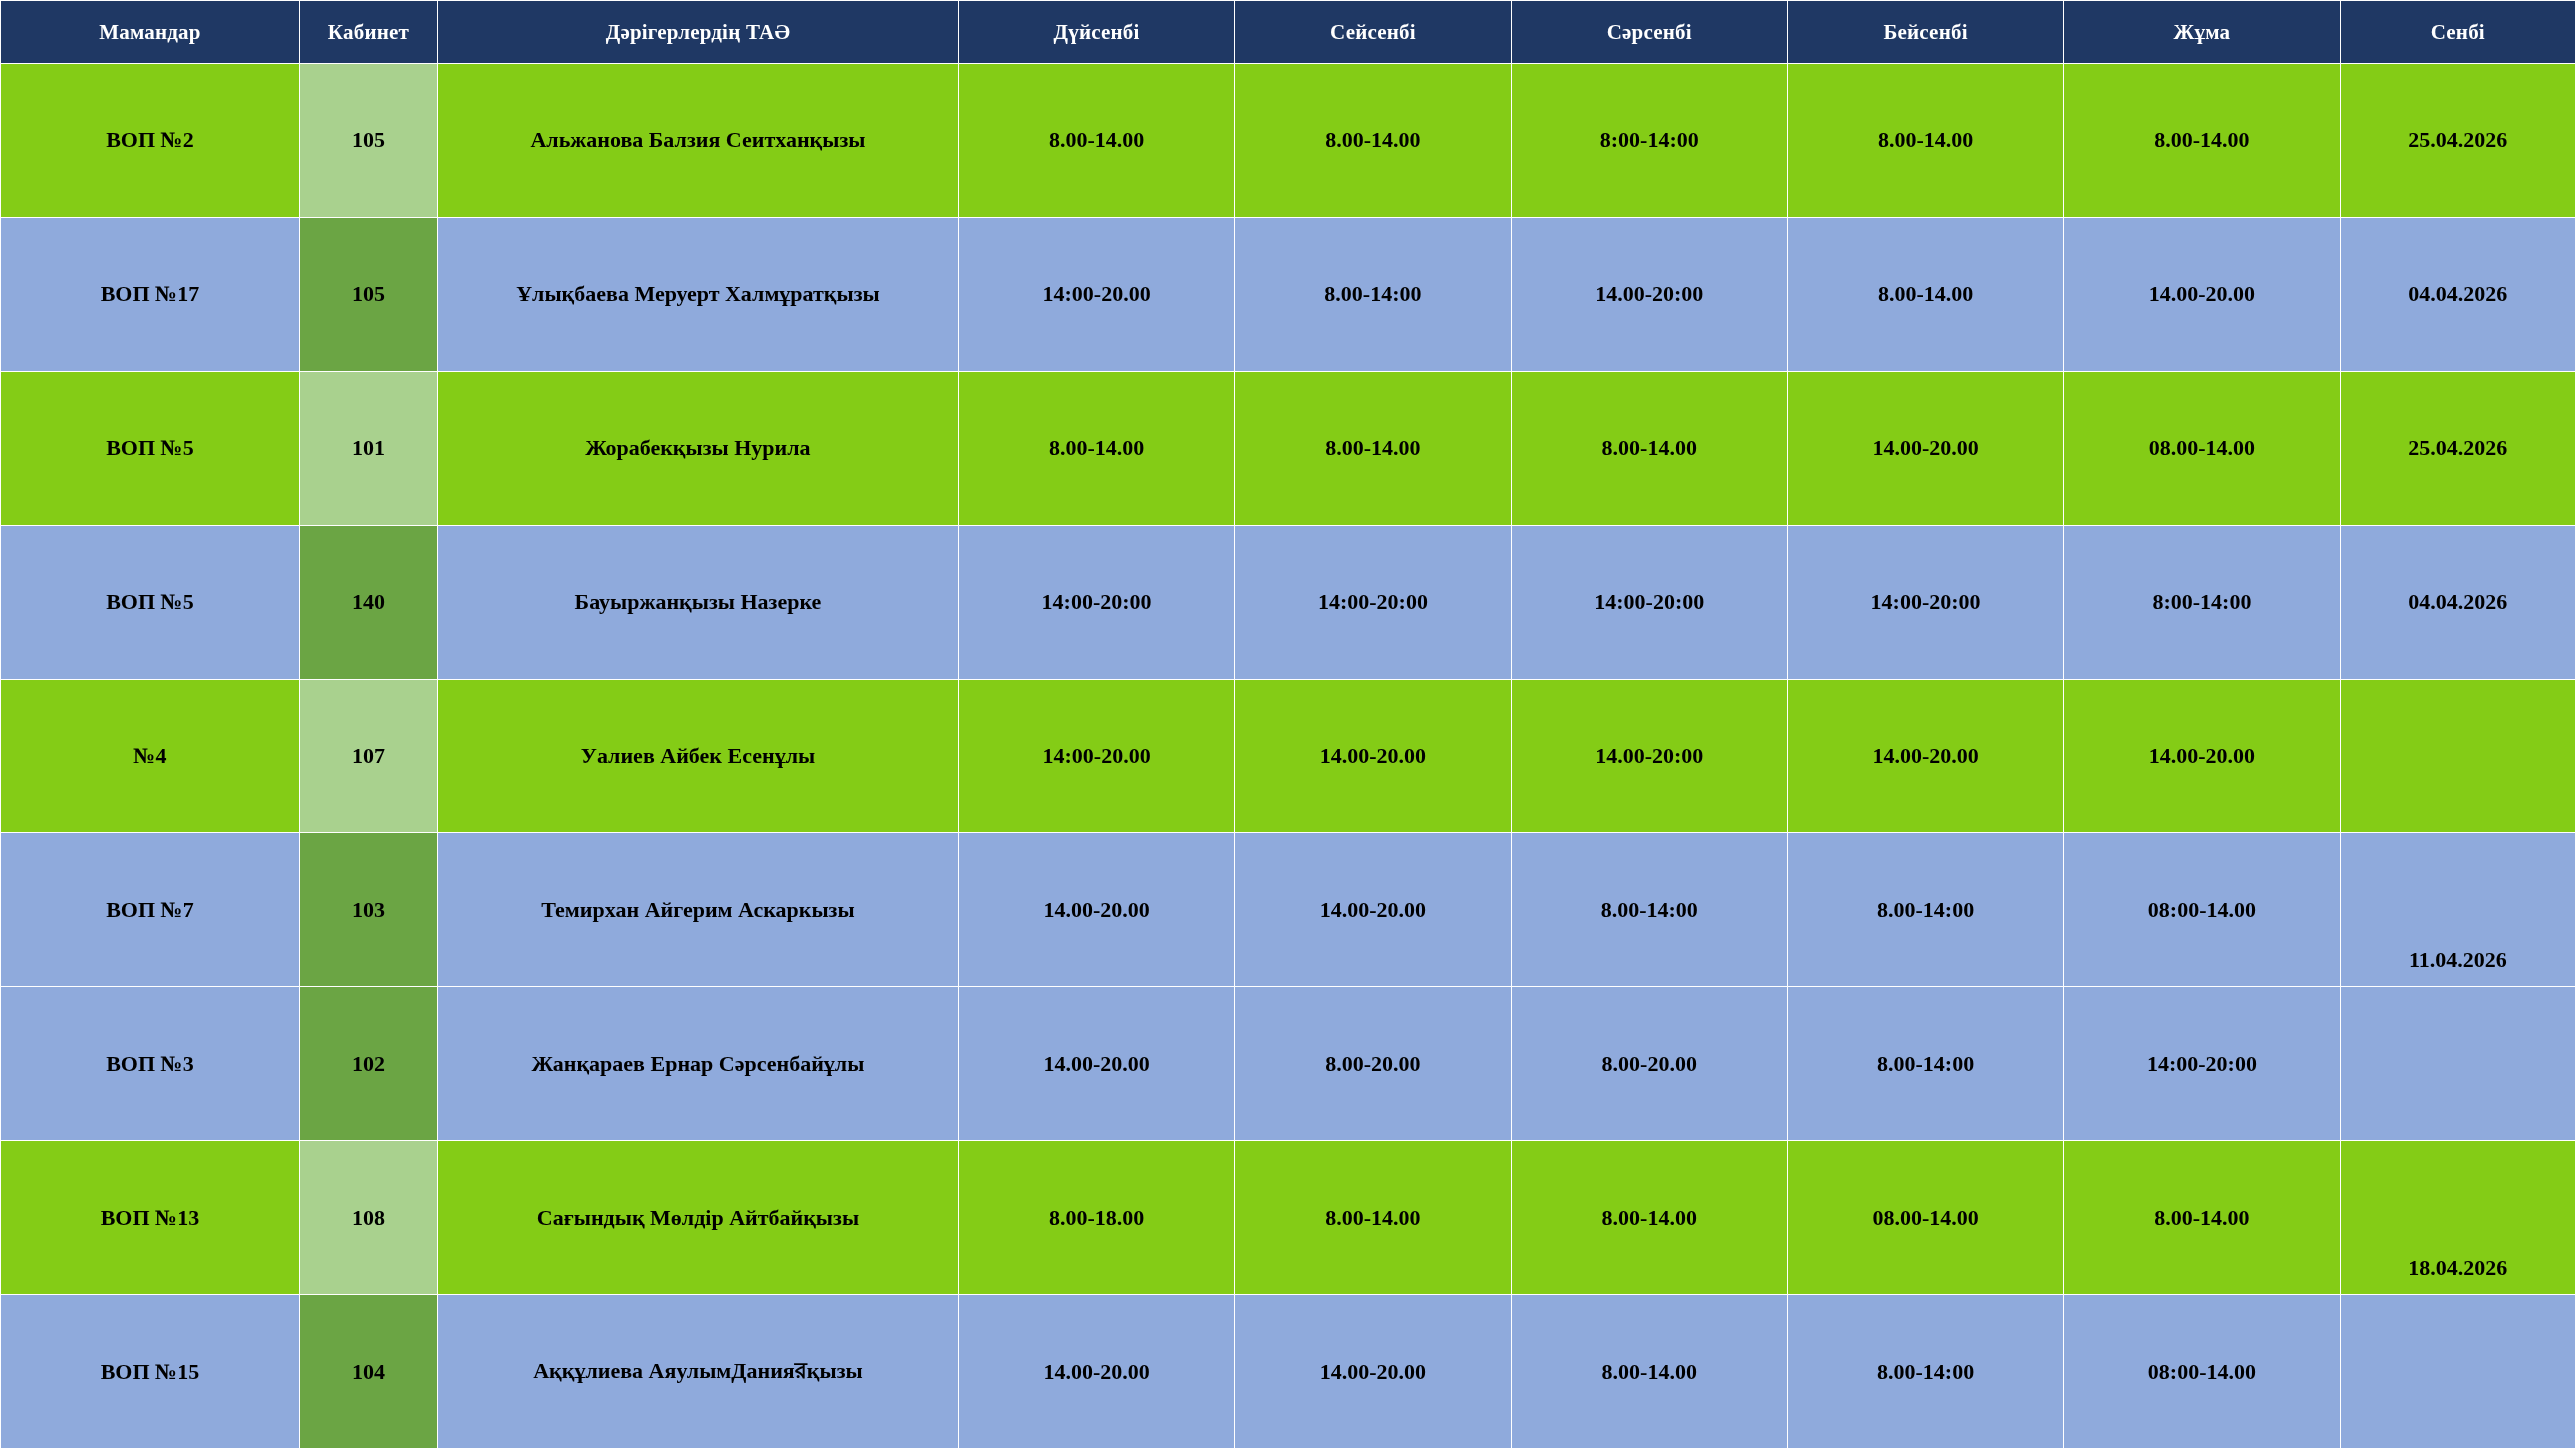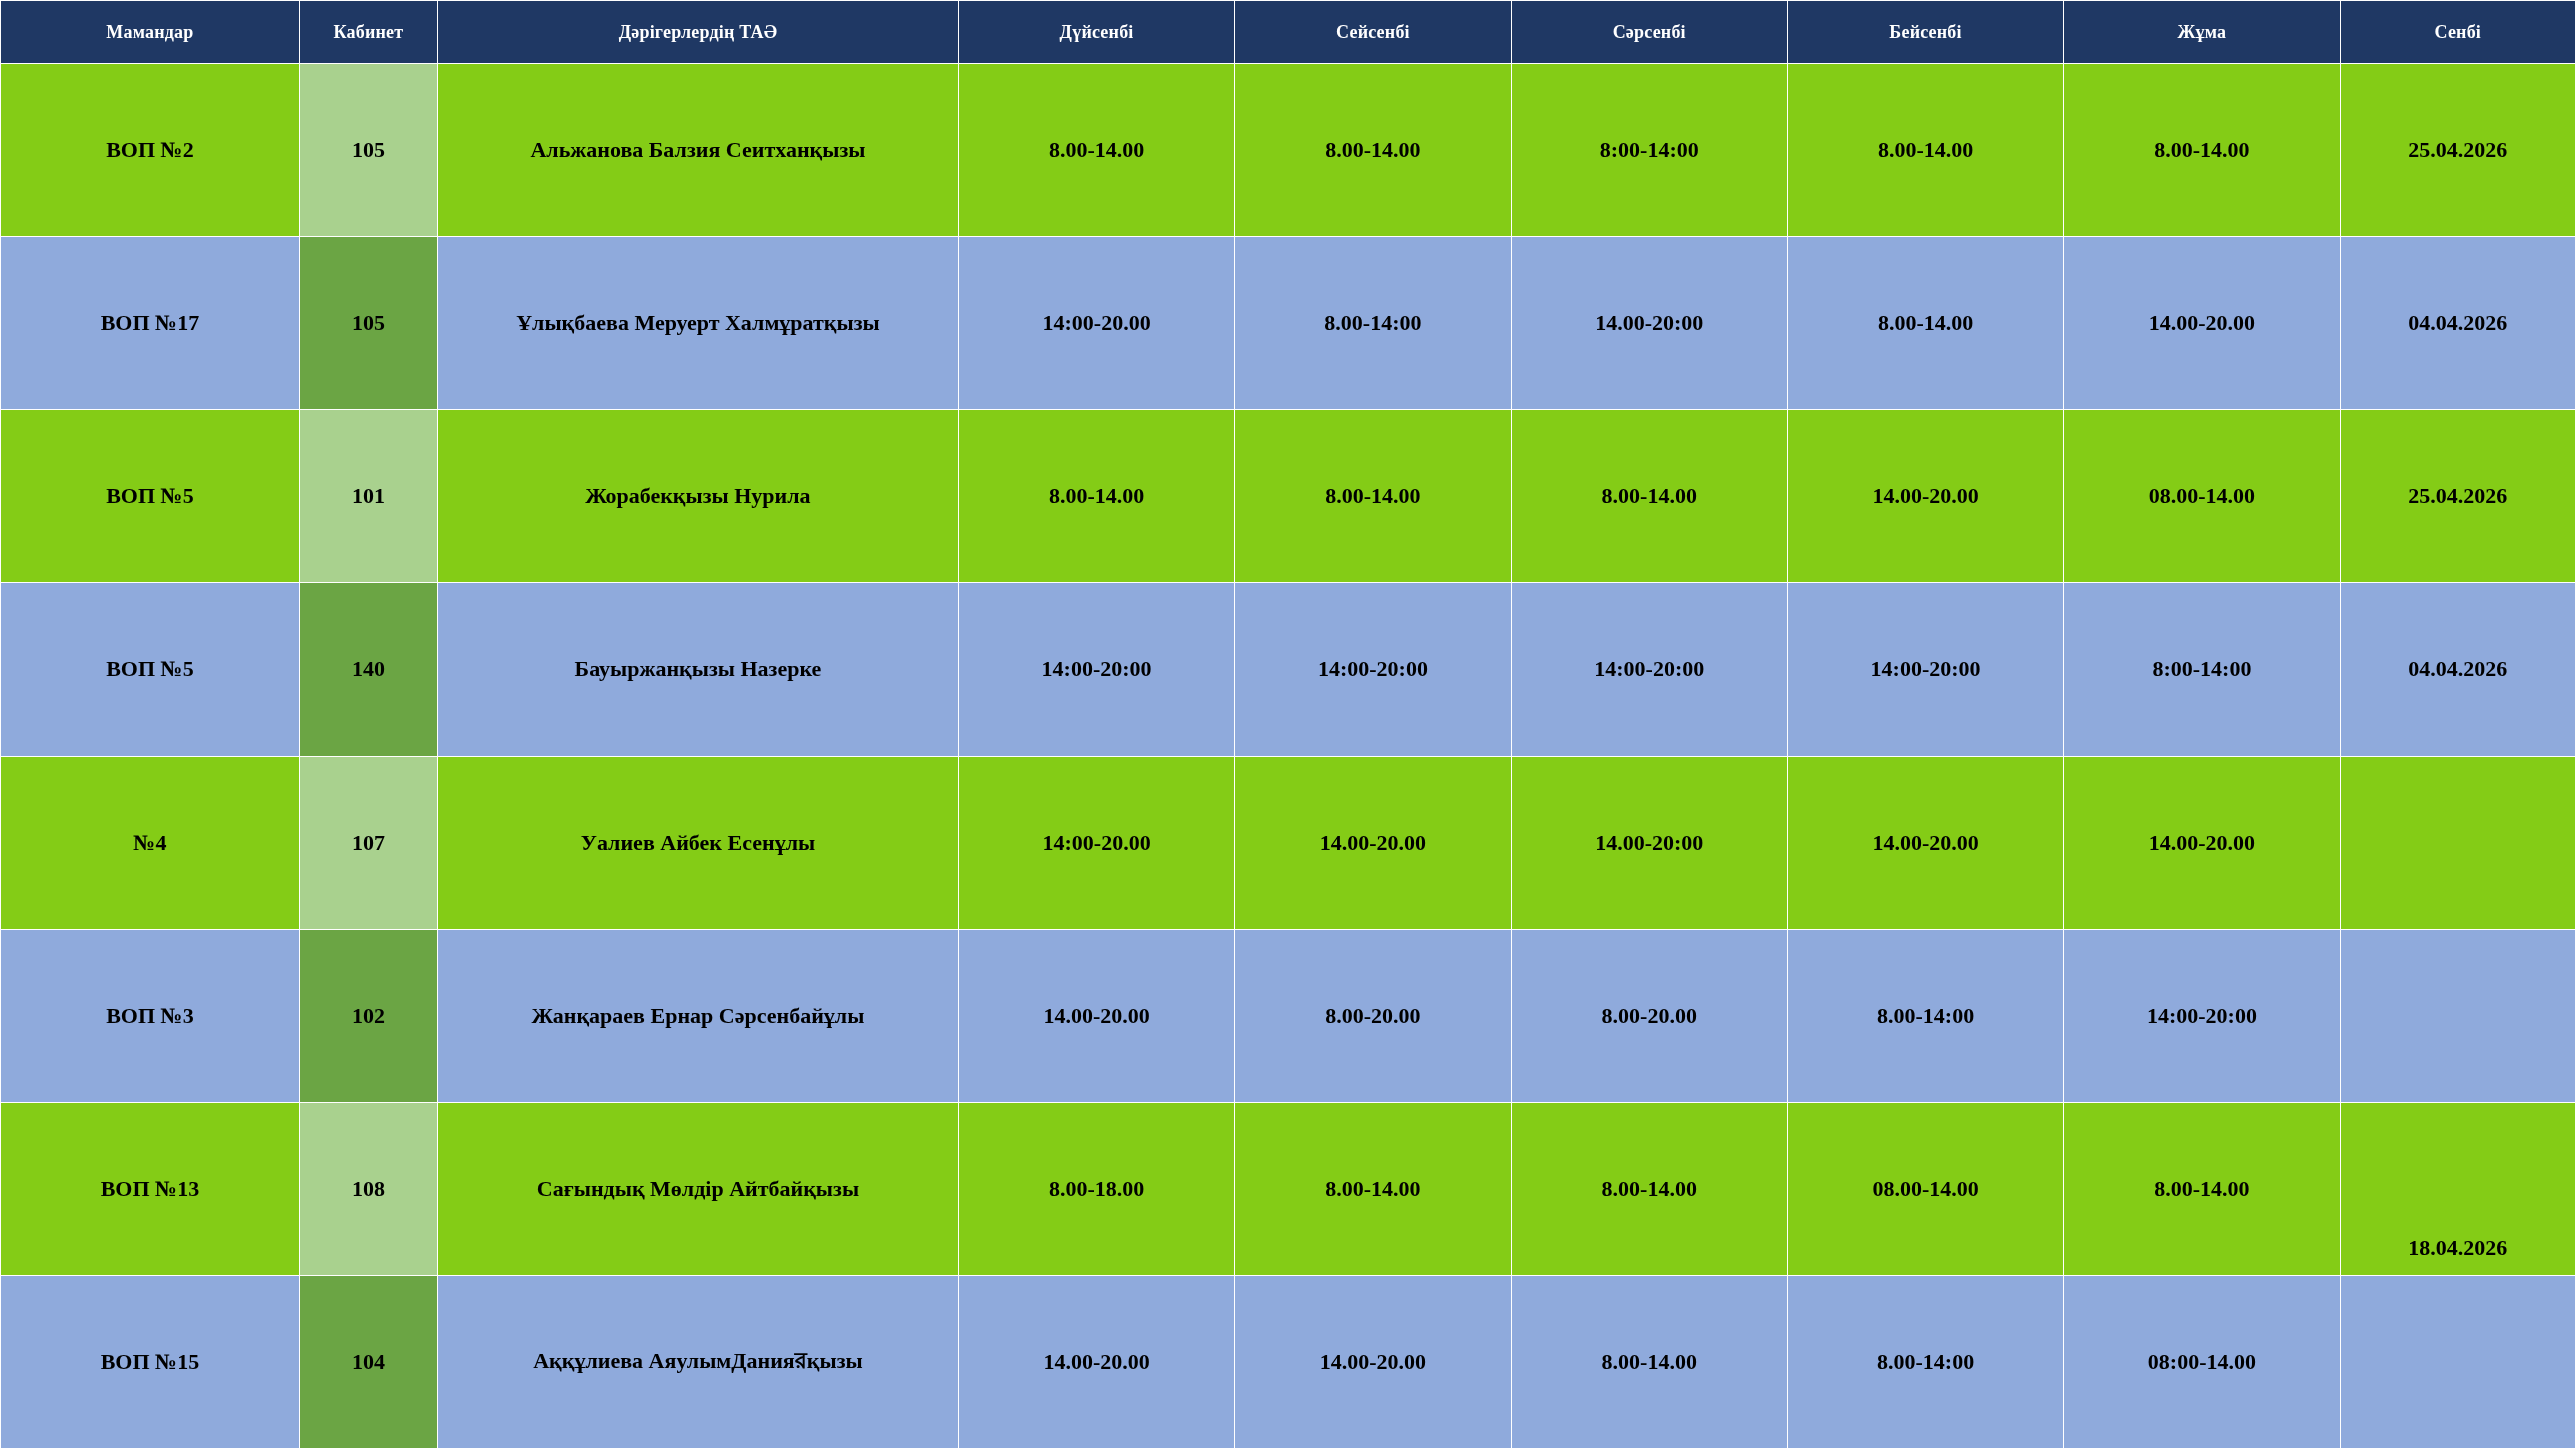--- a/index.html
+++ b/index.html
@@ -21,21 +21,21 @@
   }
   #schedule-table col.c-spec   { width: 292px; }
   #schedule-table col.c-room   { width: 135px; }
   #schedule-table col.c-doc    { width: 509px; }
   #schedule-table col.c-day    { width: 270px; }
   #schedule-table col.c-sat    { width: 230px; }
 
   thead th {
     background: #1F3864;
     color: #ffffff;
-    font-size: 18px;
+    font-size: 21px;
     font-weight: bold;
     height: 60px;
     border: 1.9px solid #ffffff;
     text-align: center;
     vertical-align: middle;
     letter-spacing: 0.2px;
   }
   tbody td {
     border: 1.9px solid #ffffff;
     text-align: center;
@@ -135,20 +135,31 @@
         <td class="room">107</td>
         <td class="doc">Уалиев Айбек Есенұлы</td>
         <td>14:00-20.00</td>
         <td>14.00-20.00</td>
         <td>14.00-20:00</td>
         <td>14.00-20.00</td>
         <td>14.00-20.00</td>
         <td class="sat"></td>
       </tr>
       <tr class="row-blue">
+        <td>ВОП №7</td>
+        <td class="room">103</td>
+        <td class="doc">Темирхан Айгерим Аскаркызы</td>
+        <td>14.00-20.00</td>
+        <td>14.00-20.00</td>
+        <td>8.00-14:00</td>
+        <td>8.00-14:00</td>
+        <td>08:00-14.00</td>
+        <td class="sat align-bottom">11.04.2026</td>
+      </tr>
+      <tr class="row-blue">
         <td>ВОП №3</td>
         <td class="room">102</td>
         <td class="doc">Жанқараев Ернар Сәрсенбайұлы</td>
         <td>14.00-20.00</td>
         <td>8.00-20.00</td>
         <td>8.00-20.00</td>
         <td>8.00-14:00</td>
         <td>14:00-20:00</td>
         <td class="sat"></td>
       </tr>

